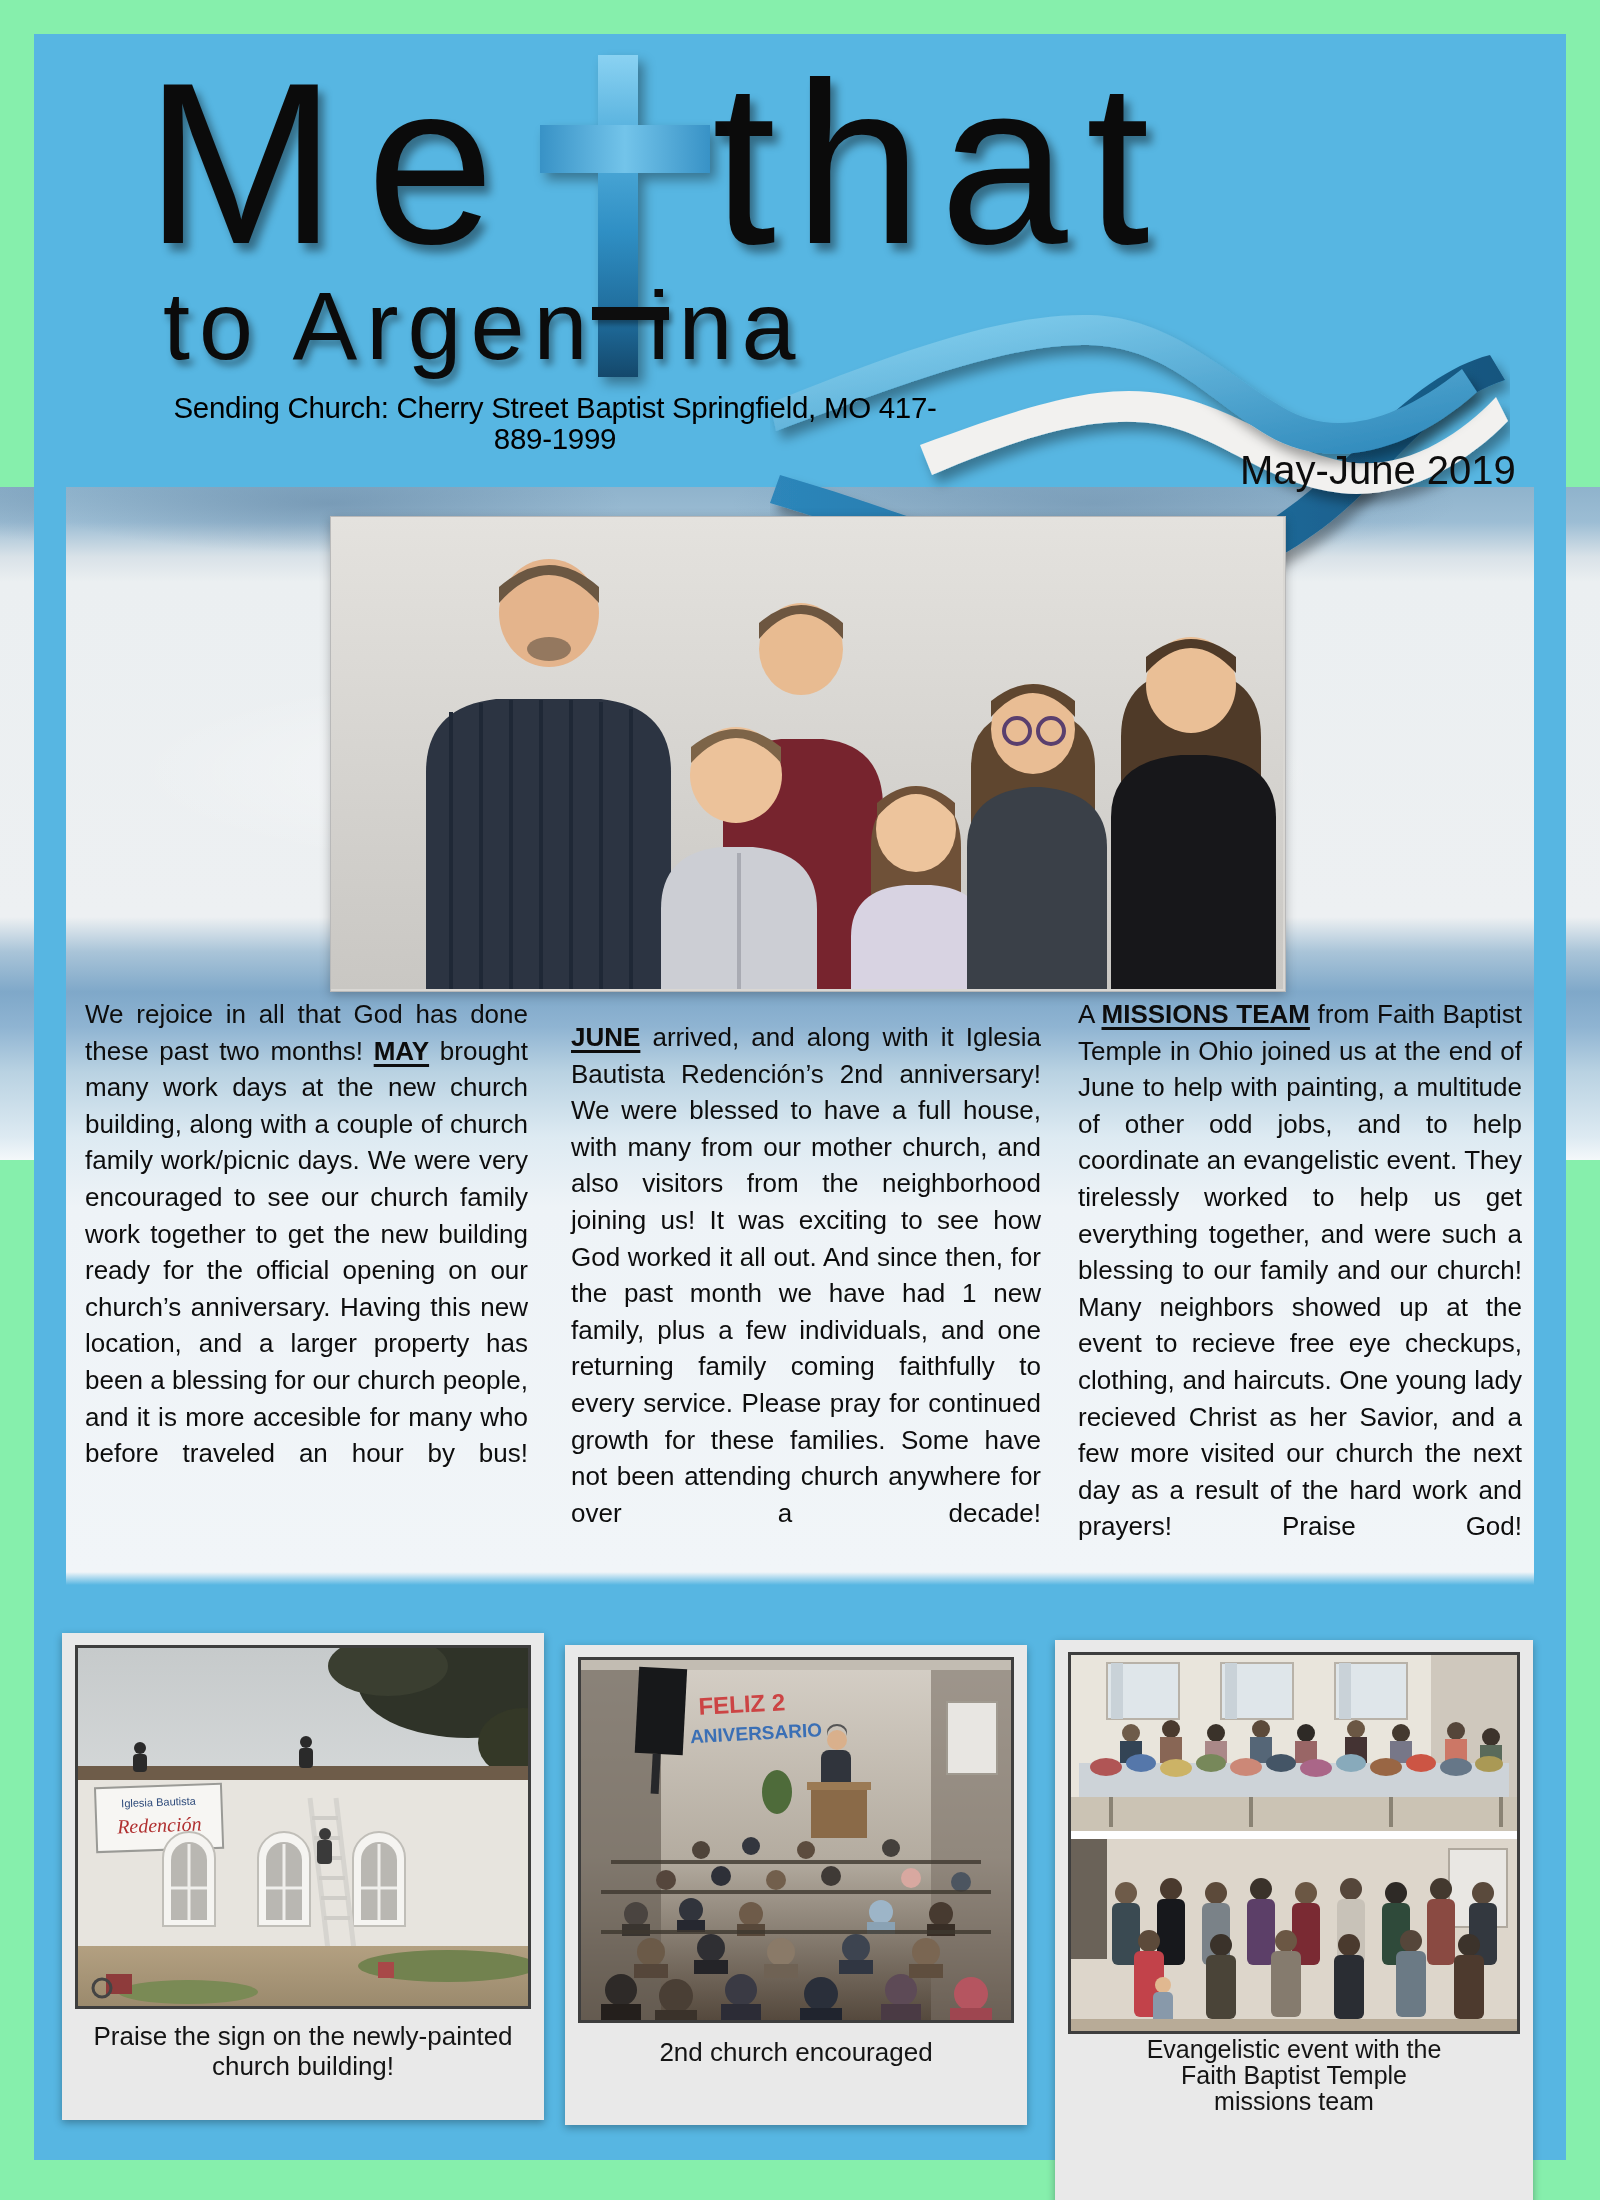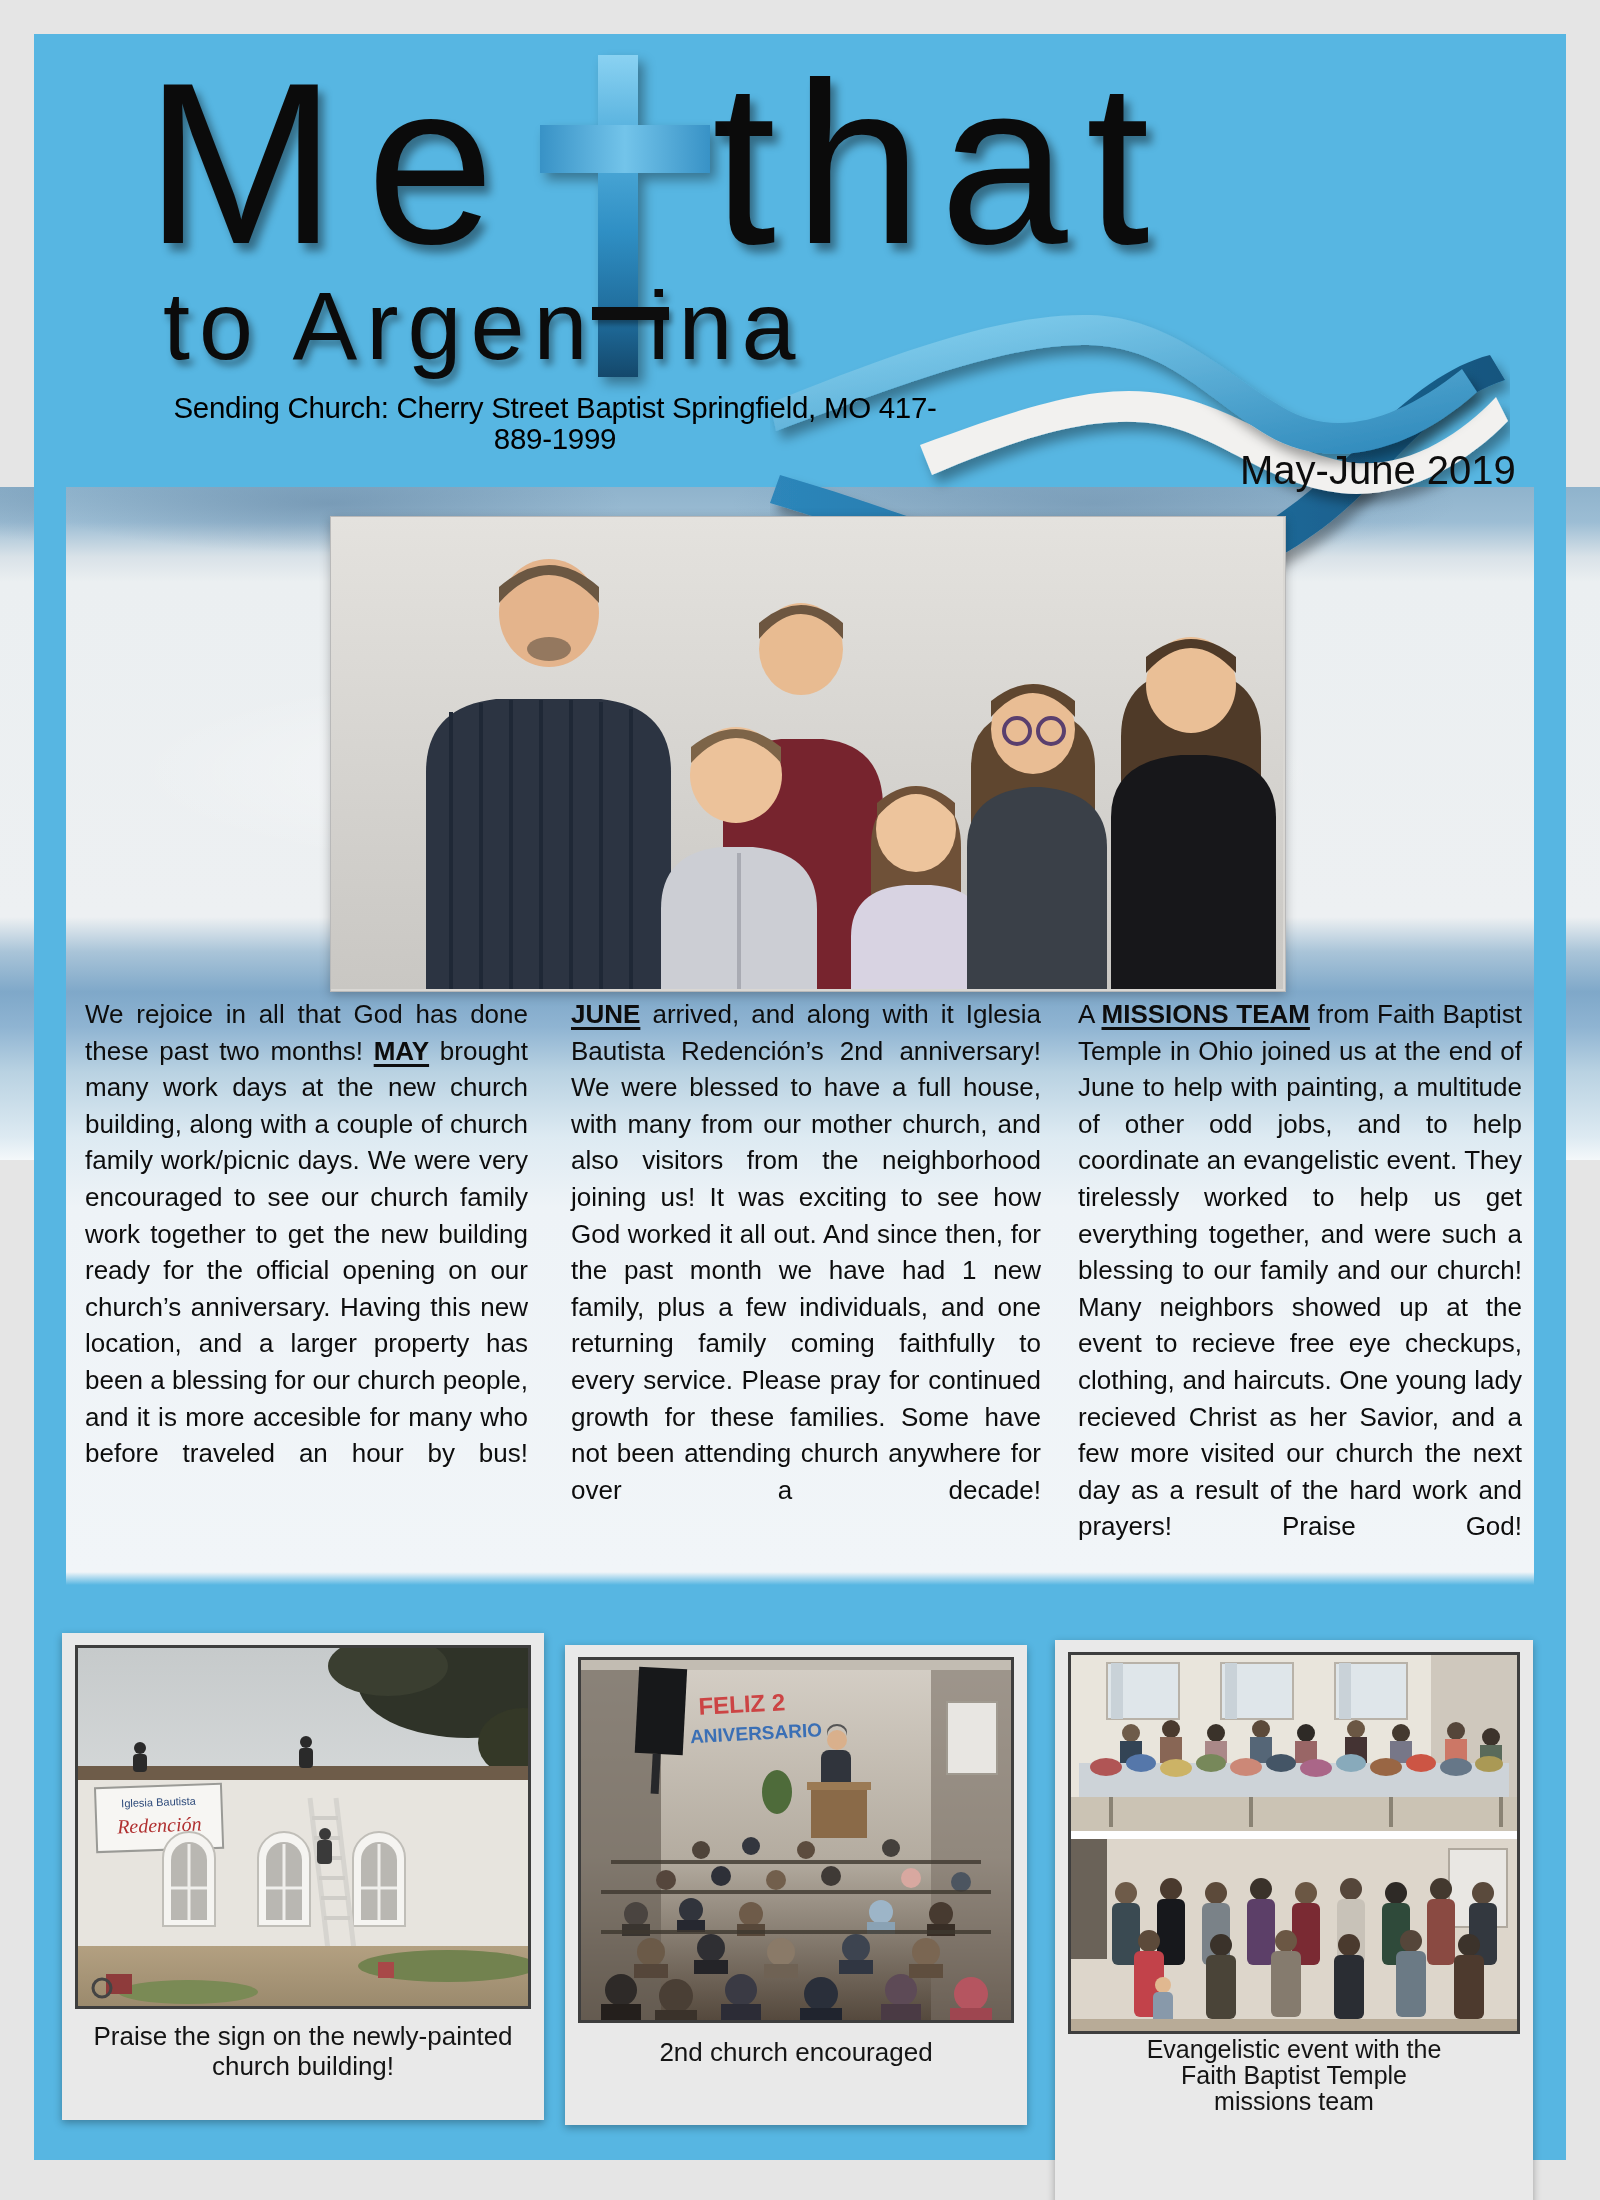--- a/index.html
+++ b/index.html
@@ -1,16 +1,16 @@
 <!DOCTYPE html>
 <html><head>
 <meta charset="utf-8">
 <style>
   html,body{margin:0;padding:0;background:#ffffff;}
-  .page{position:relative;width:1600px;height:2200px;background:#e5e5e5;overflow:hidden;
+  .page{position:relative;width:1600px;height:2200px;background:#86efac;overflow:hidden;
         font-family:"Liberation Sans",sans-serif;color:#111;}
   .abs{position:absolute;}
 
   
   .wc-band{left:0;top:487px;width:1600px;height:673px;
     background:
       radial-gradient(ellipse 420px 70px at 12% 2%, rgba(60,95,130,.35), transparent 70%),
       radial-gradient(ellipse 520px 80px at 68% 1%, rgba(60,95,130,.30), transparent 70%),
       radial-gradient(ellipse 700px 140px at 45% 40%, rgba(255,255,255,.75), transparent 75%),
       linear-gradient(180deg,#8fb3cc 0px,#9cbdd4 35px,#d9e2e8 70px,#ebeff1 95px,#edf0f2 430px,
@@ -51,21 +51,21 @@
 
   
   .family-photo{left:330px;top:516px;width:954px;height:474px;
                 box-shadow:0 3px 10px rgba(0,0,0,.25);border:1px solid #b9b9b9;background:#d9d7d3;}
   .family-photo svg{display:block;}
 
   
   .col{top:996px;font-size:26px;line-height:36.6px;color:#0d0d0d;text-align:justify;
        text-align-last:justify;}
   .col-1{left:85px;width:443px;}
-  .col-2{left:571px;width:470px;}
+  .col-2{left:571px;width:470px;margin-top:23px;}
   .col-3{left:1078px;width:444px;}
   .col .bu{font-weight:bold;text-decoration:underline;text-decoration-thickness:3px;text-underline-offset:4px;}
 
   
   .photo-card{background:#e9e9e9;box-shadow:0 3px 8px rgba(0,0,0,.30);}
   .card-1{left:62px;top:1633px;width:482px;height:487px;}
   .card-2{left:565px;top:1645px;width:462px;height:480px;}
   .card-3{left:1055px;top:1640px;width:478px;height:568px;}
   .card-photo{position:absolute;left:13px;top:12px;border:3px solid #3e3e3e;background:#888;}
   .card-photo svg{display:block;}

